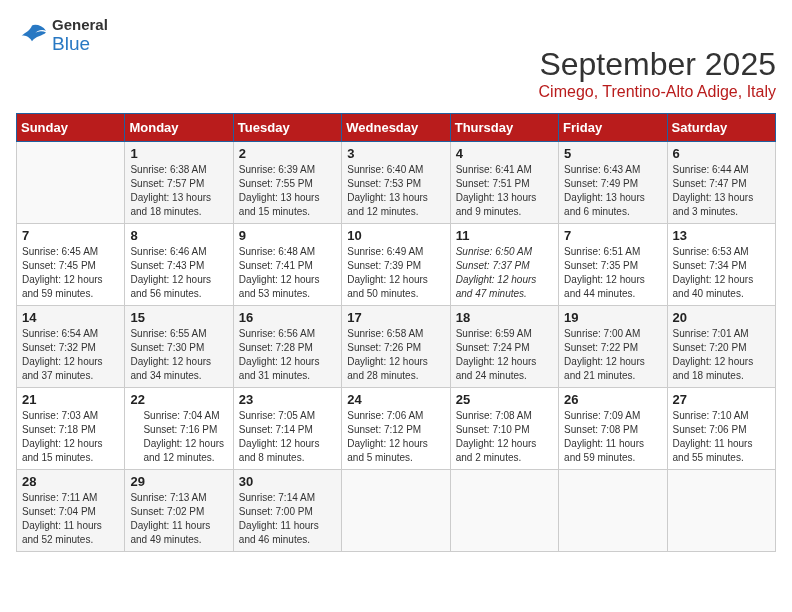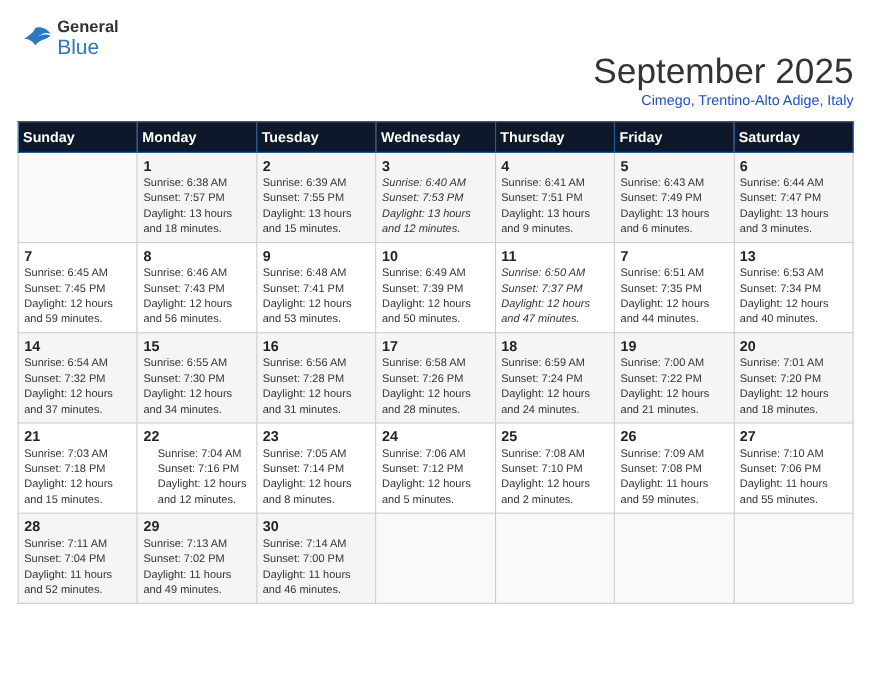--- a/index.html
+++ b/index.html
@@ -28,30 +28,30 @@
     .title-block {
       text-align: right;
     }
     .month-title {
       font-size: 32px;
       font-weight: normal;
       color: #333;
       margin-top: 30px;
     }
     .location-title {
-      font-size: 13px;
-      color: #1d4ed8;
+      font-size: 16px;
+      color: #b91c1c;
     }
     .calendar {
       width: 100%;
       border-collapse: collapse;
       border: 1px solid #ccc;
     }
     .calendar th {
-      background-color: #0f172a;
+      background-color: #b91c1c;
       color: #fff;
       font-size: 13px;
       font-weight: bold;
       padding: 6px 4px;
       text-align: left;
       border: 1px solid #2060a0;
     }
     .calendar td {
       vertical-align: top;
       border: 1px solid #ccc;
@@ -123,21 +123,21 @@
         </td>
         <td>
           <div class="day-number">2</div>
           <div class="day-info" style="white-space: pre-line;">Sunrise: 6:39 AM
 Sunset: 7:55 PM
 Daylight: 13 hours
 and 15 minutes.</div>
         </td>
         <td>
           <div class="day-number">3</div>
-          <div class="day-info" style="white-space: pre-line; font-style: italic;">Sunrise: 6:40 AM
+          <div class="day-info" style="white-space: pre-line;">Sunrise: 6:40 AM
 Sunset: 7:53 PM
 Daylight: 13 hours
 and 12 minutes.</div>
         </td>
         <td>
           <div class="day-number">4</div>
           <div class="day-info" style="white-space: pre-line;">Sunrise: 6:41 AM
 Sunset: 7:51 PM
 Daylight: 13 hours
 and 9 minutes.</div>

